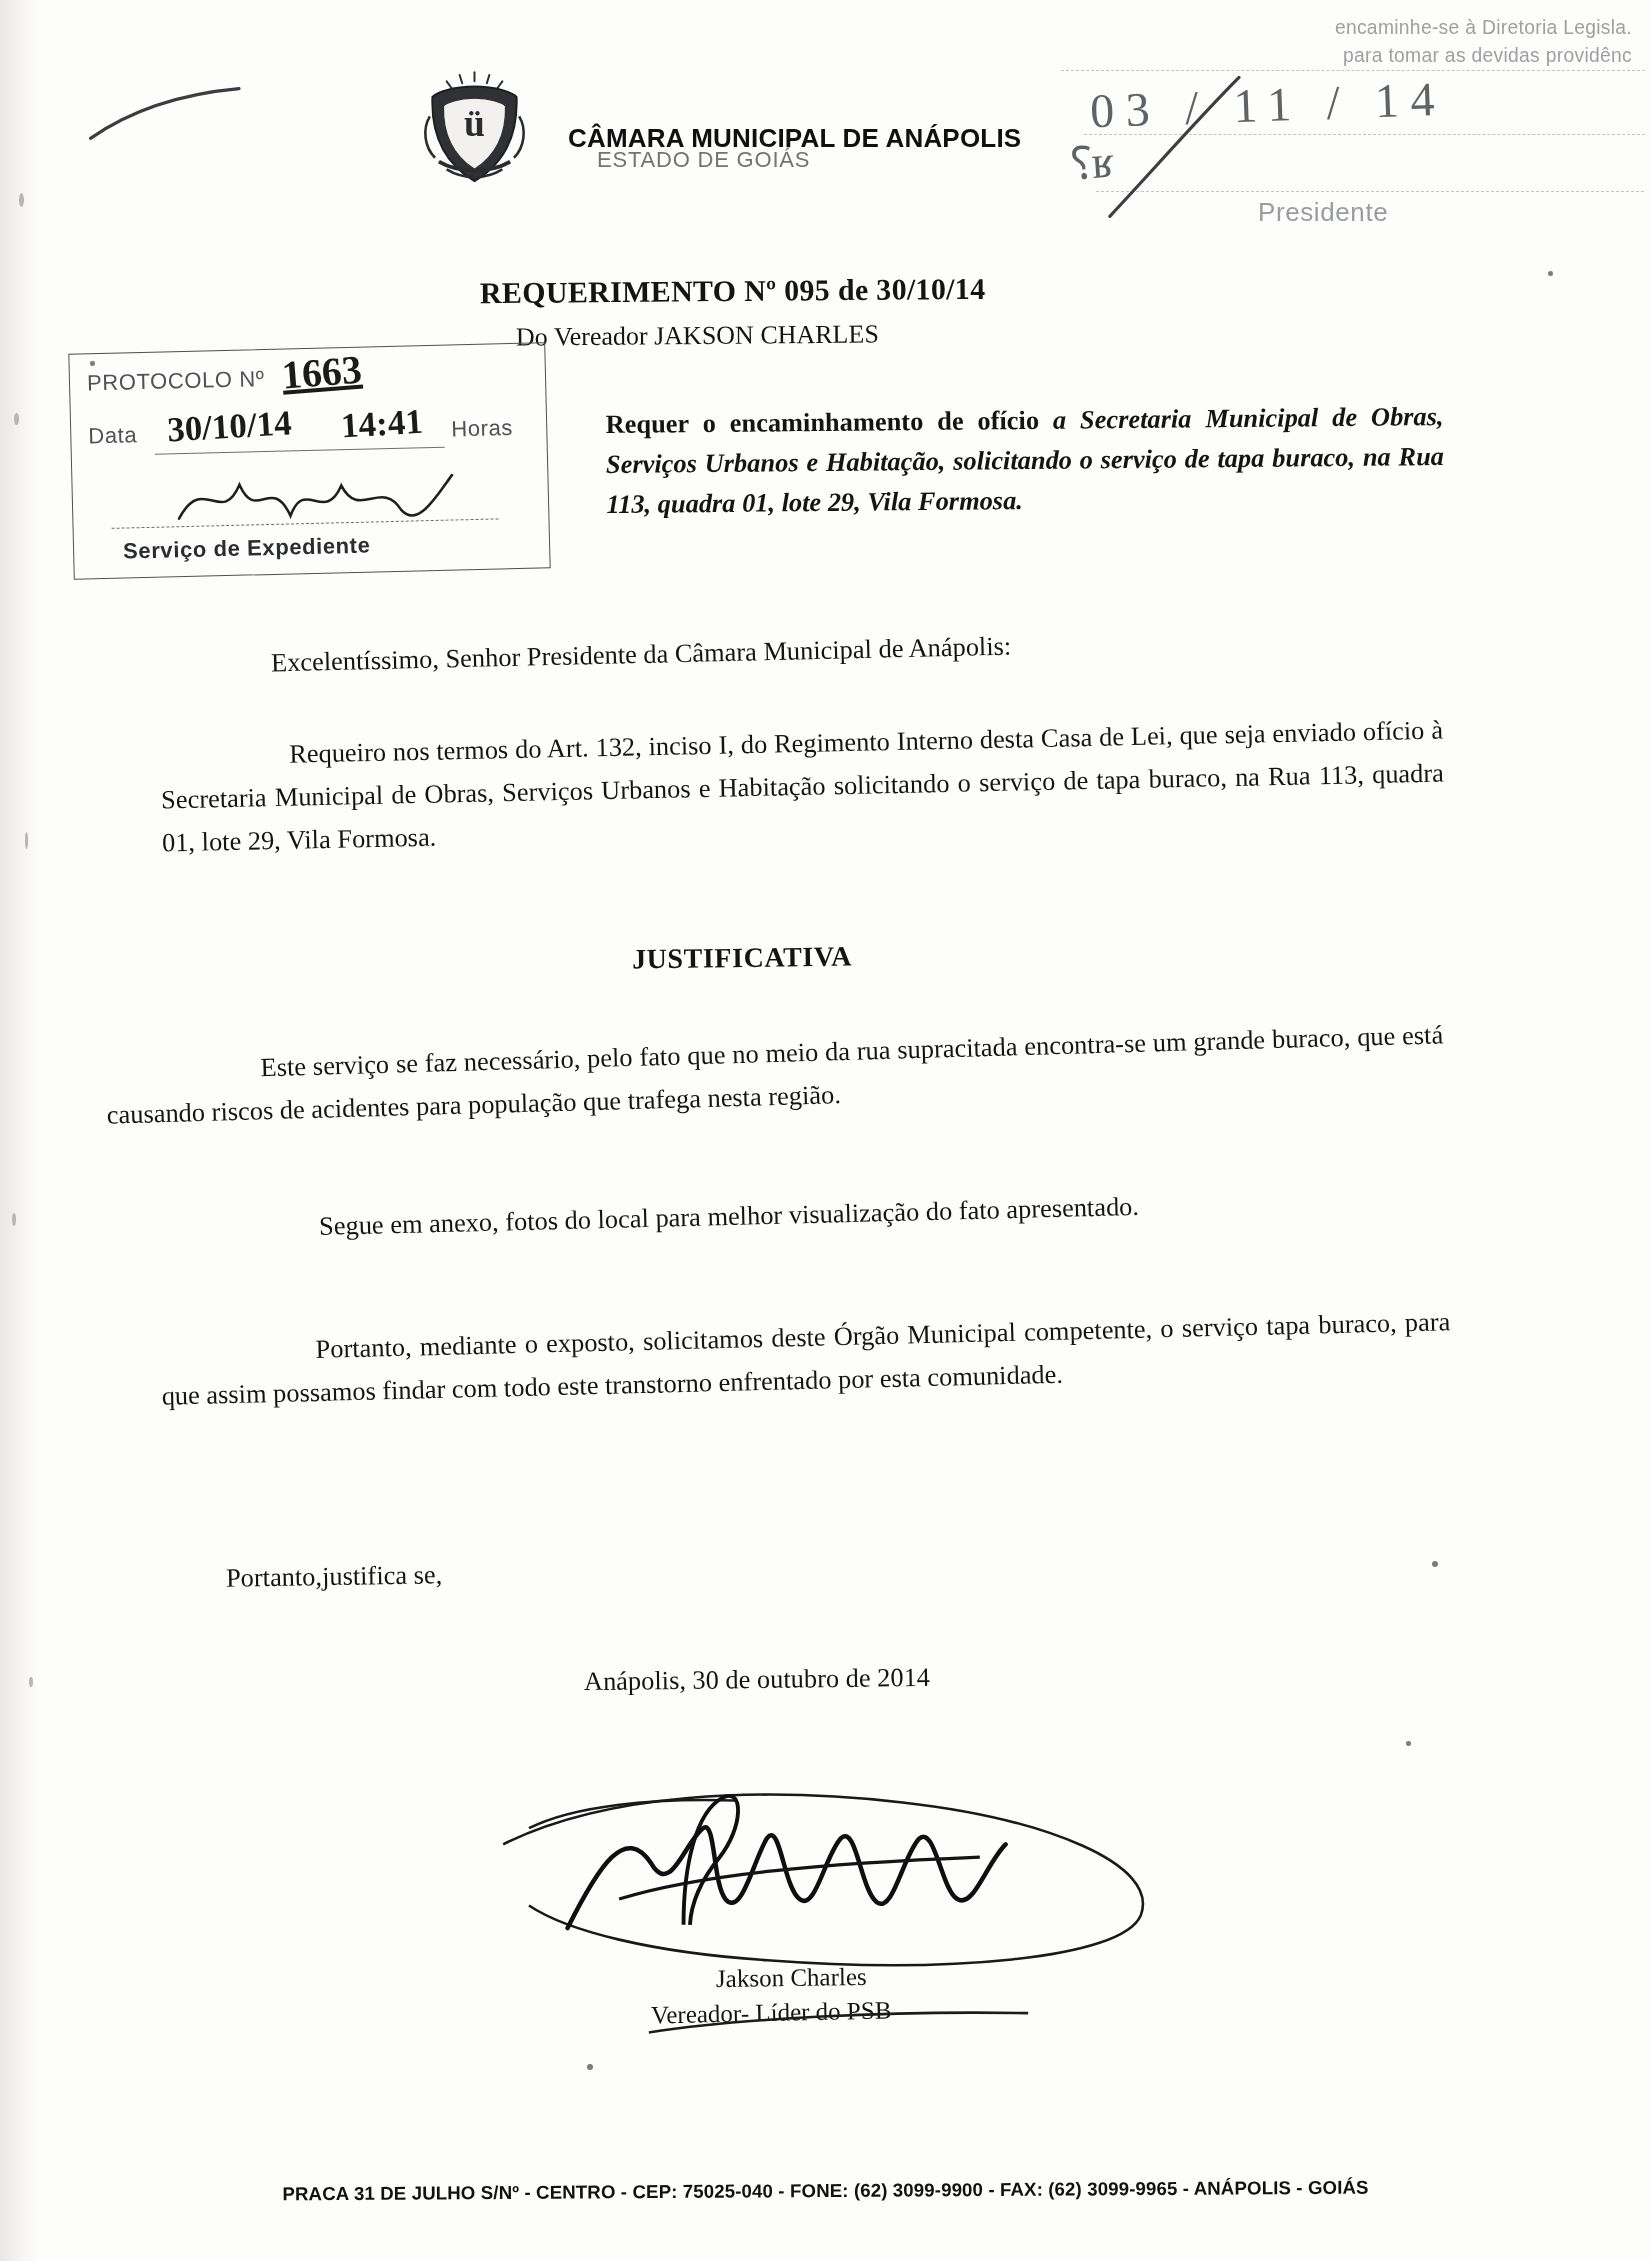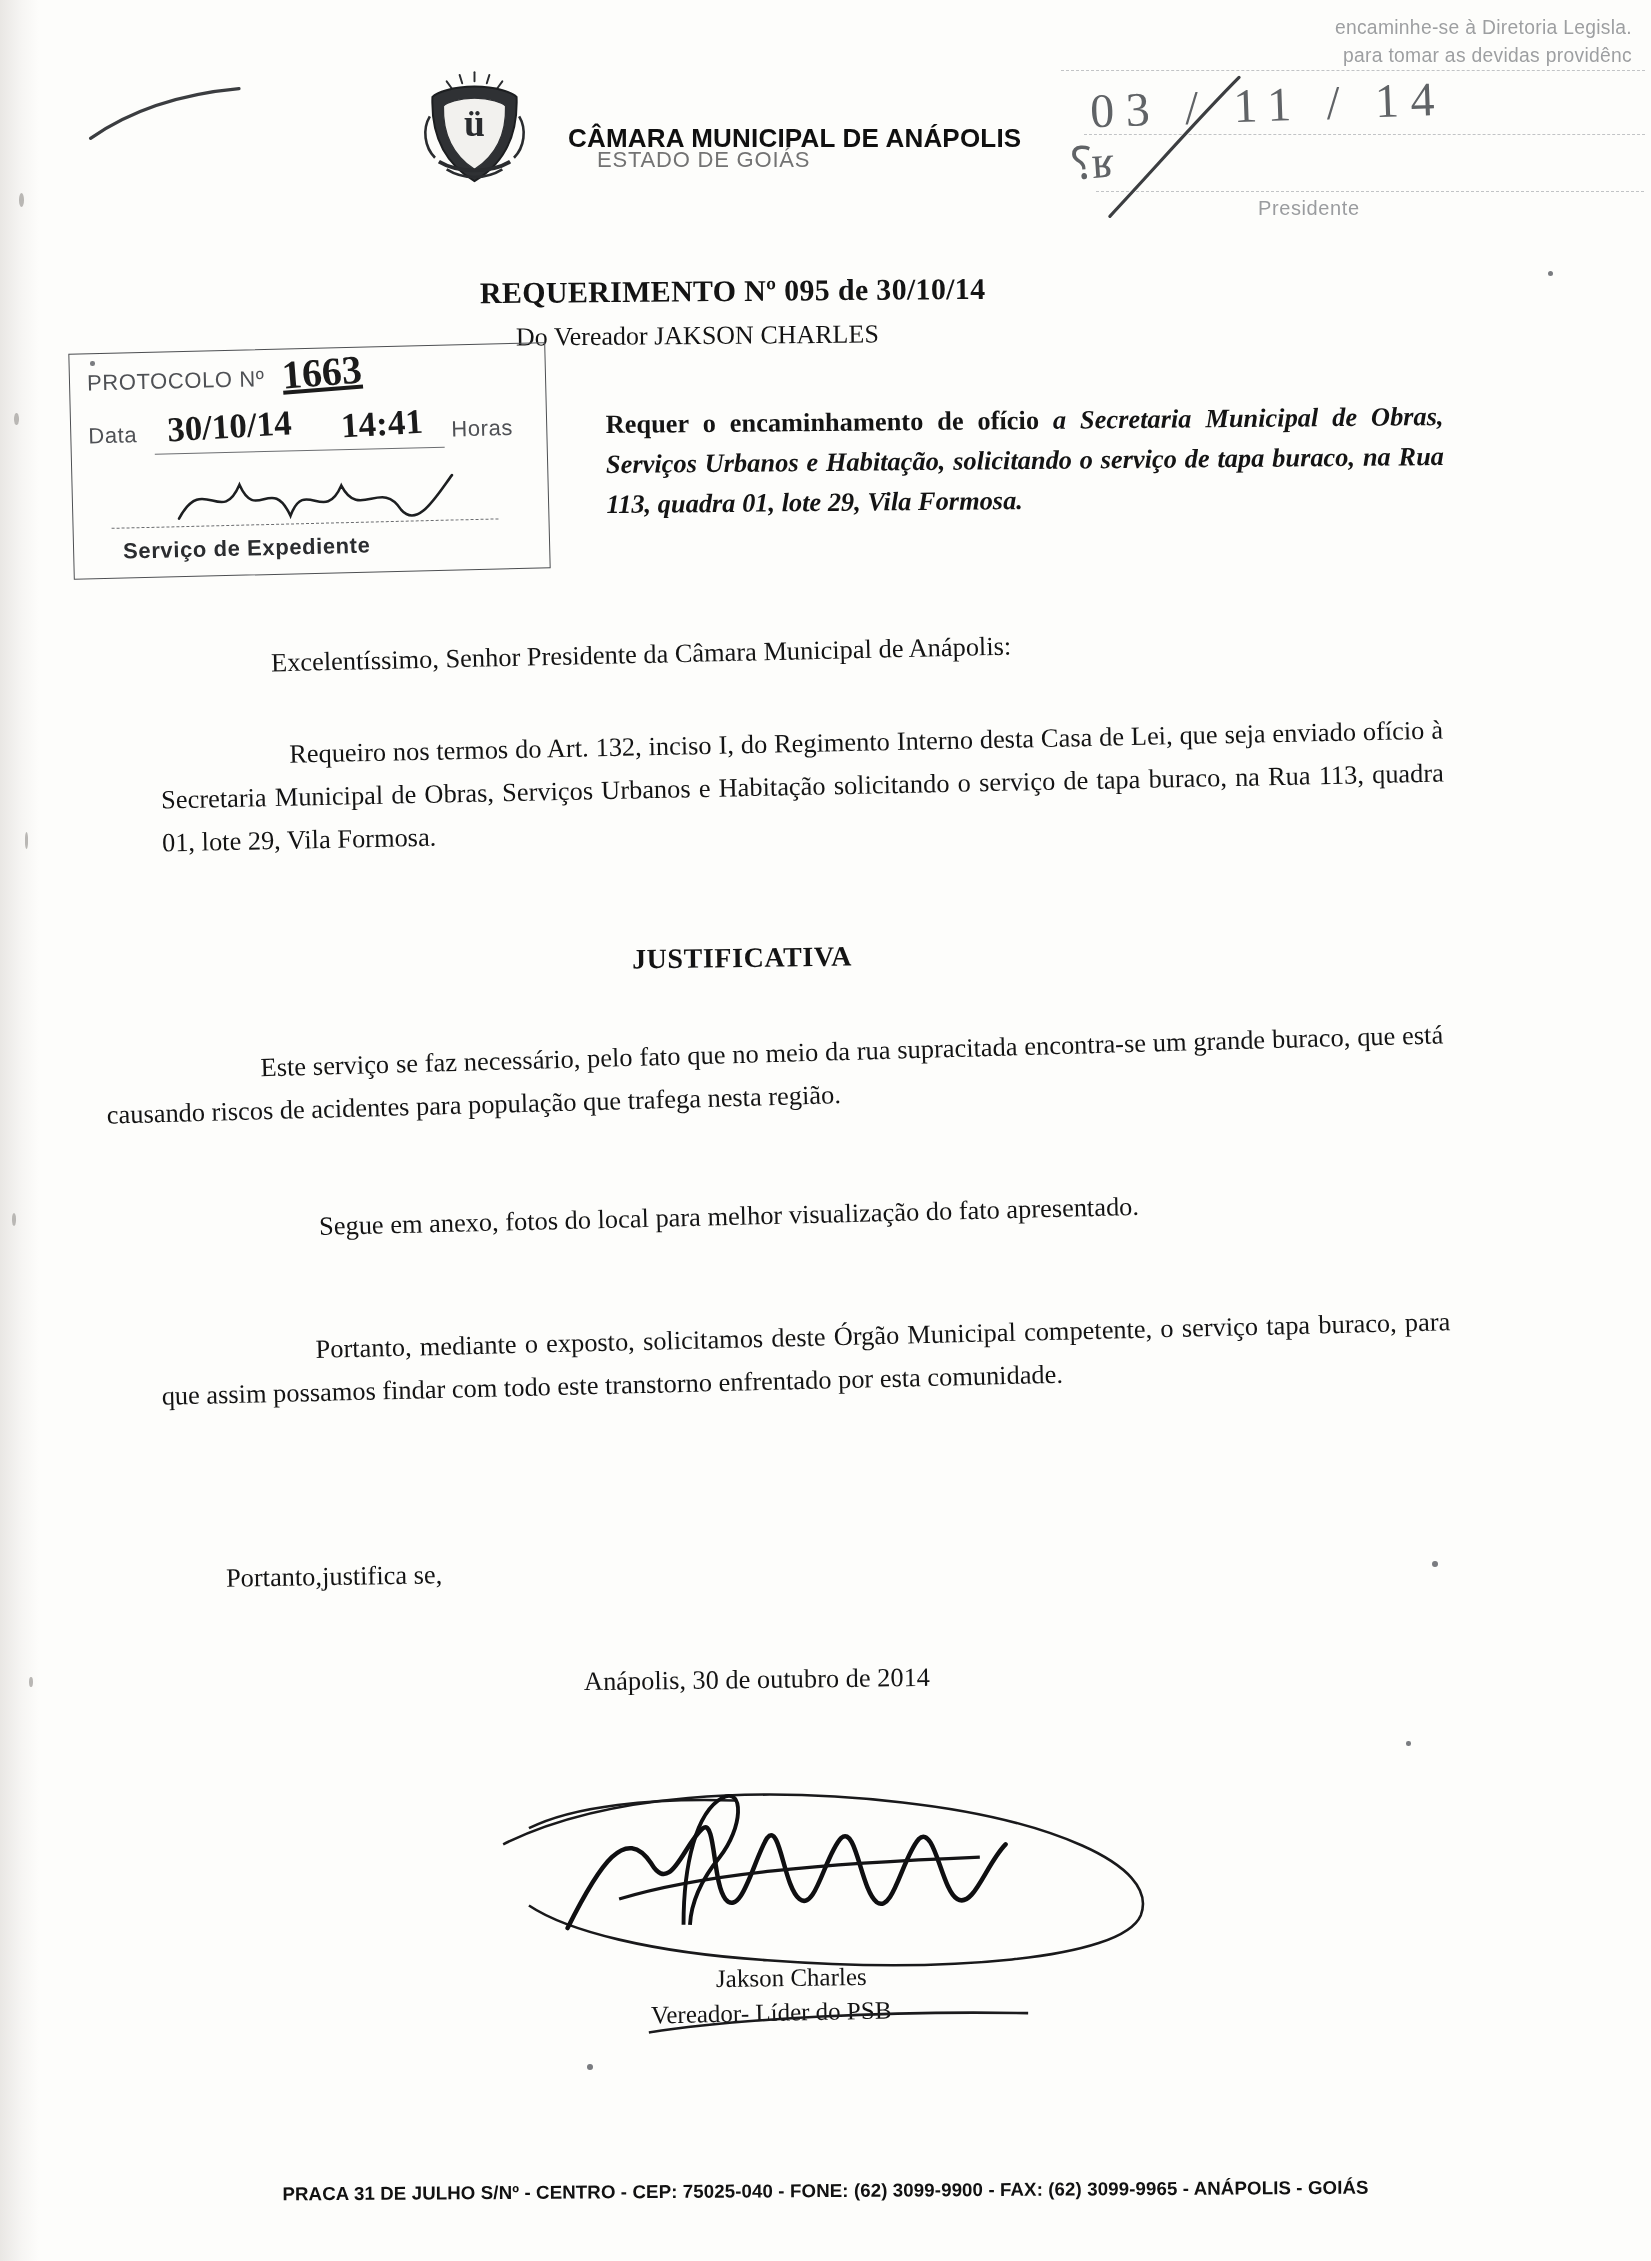--- a/index.html
+++ b/index.html
@@ -79,21 +79,21 @@
   .hand-big {
     position: absolute;
     color: #53565a;
     font-family: "Liberation Serif", serif;
     opacity: 0.92;
   }
   .presidente {
     position: absolute;
     left: 1258px; top: 197px;
     font-family: "Liberation Sans", sans-serif;
-    font-size: 20px;
+    font-size: 26px;
     color: #9a9c9f;
     letter-spacing: 0.6px;
   }
 
   
   .req-title {
     position: absolute;
     left: 480px; top: 274px;
     font-size: 30px;
     font-weight: 700;

